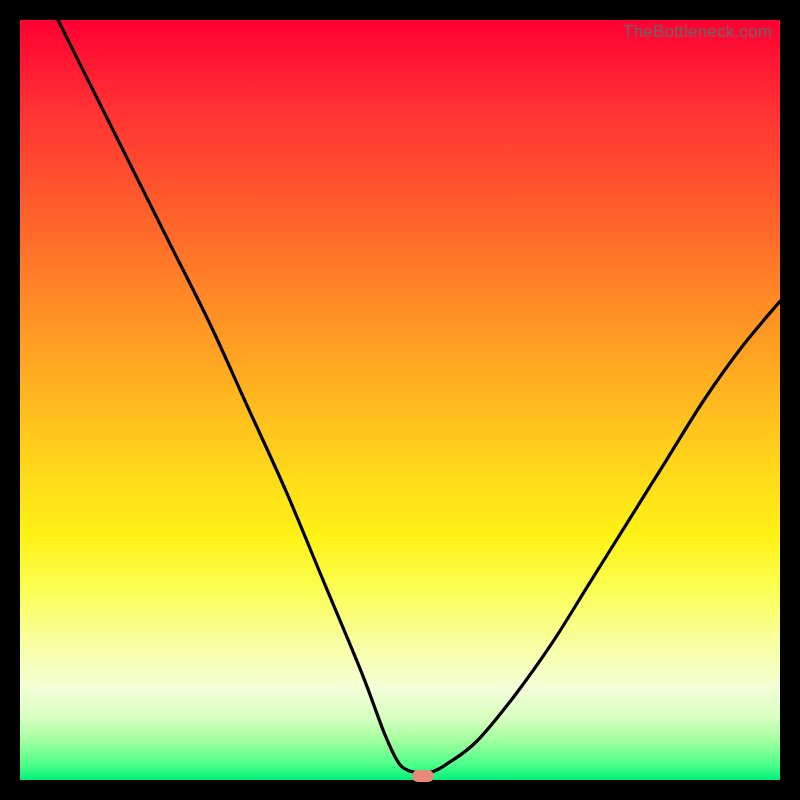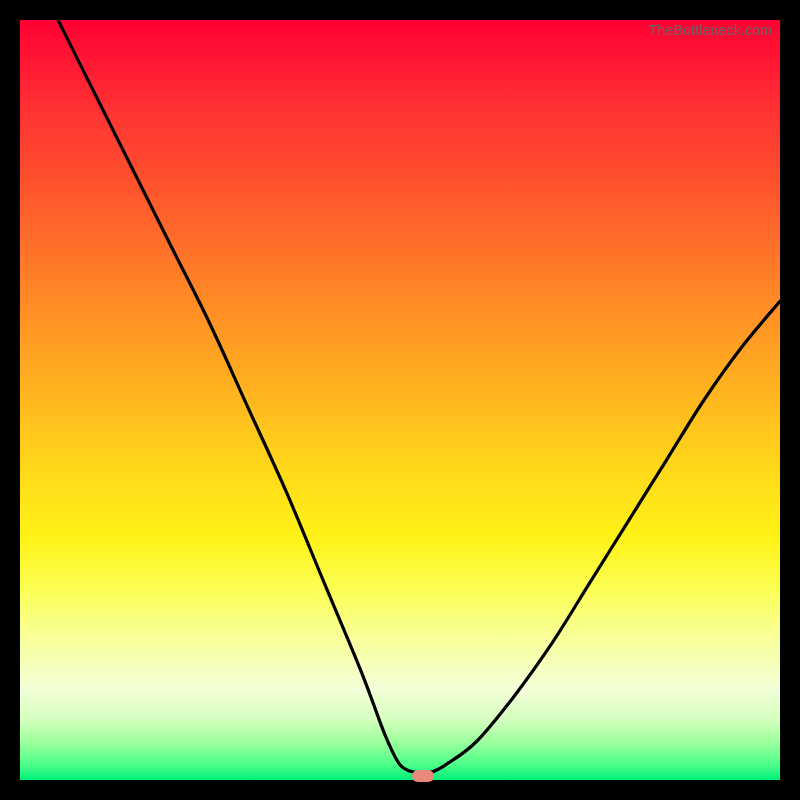--- a/index.html
+++ b/index.html
@@ -41,21 +41,21 @@
       #9cff9c 95%,
       #4cff8a 98%,
       #00f07a 100%
     );
   }
   .watermark {
     position: absolute;
     top: 2px;
     right: 8px;
     color: #666;
-    font-size: 14px;
+    font-size: 17px;
     font-weight: 500;
     letter-spacing: 0.2px;
     z-index: 10;
   }
   svg.curve {
     position: absolute;
     left: 0;
     top: 0;
     width: 760px;
     height: 760px;

